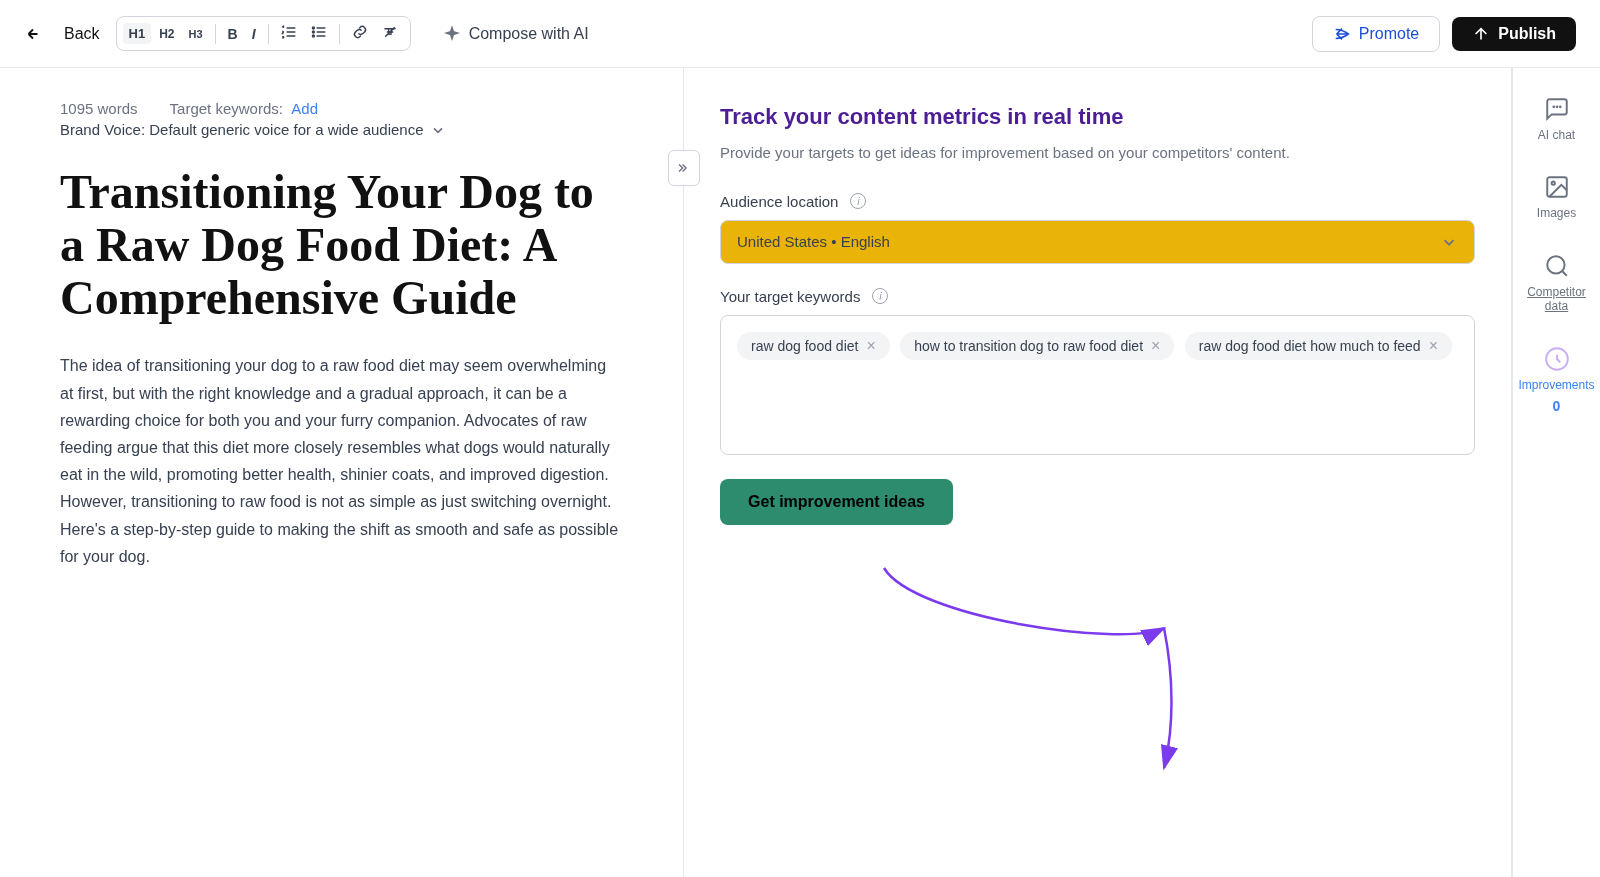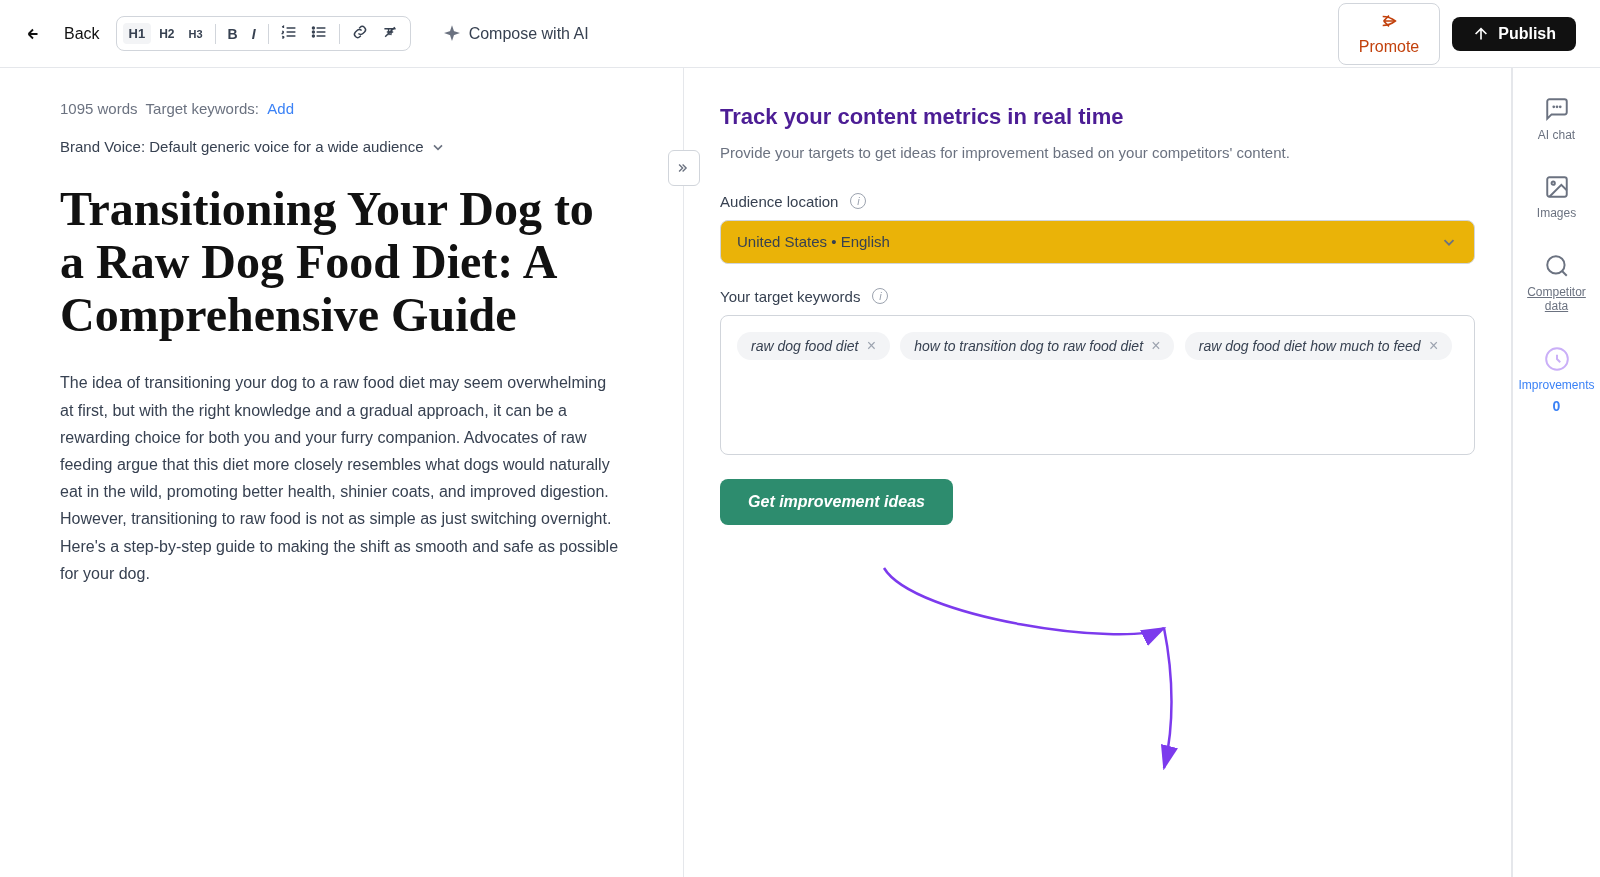--- a/index.html
+++ b/index.html
@@ -16,50 +16,50 @@
     .format-group { display: flex; align-items: center; gap: 2px; border: 1px solid #d1d5db; border-radius: 8px; padding: 4px 6px; }
     .format-btn { background: none; border: none; cursor: pointer; padding: 3px 6px; font-size: 14px; font-weight: 600; color: #374151; border-radius: 4px; }
     .format-btn.h1 { font-size: 13px; font-weight: 700; }
     .format-btn.h2 { font-size: 12px; font-weight: 700; }
     .format-btn.h3 { font-size: 11px; font-weight: 700; }
     .format-btn.active { background: #f3f4f6; }
     .divider-v { width: 1px; height: 20px; background: #d1d5db; margin: 0 4px; }
     .compose-btn { display: flex; align-items: center; gap: 8px; padding: 8px 16px; border: none; background: none; cursor: pointer; font-size: 16px; color: #374151; font-weight: 500; }
     .compose-btn svg { color: #6b7280; }
     .toolbar-right { display: flex; align-items: center; gap: 12px; }
-    .promote-btn { display: flex; align-items: center; gap: 8px; padding: 8px 20px; border: 1px solid #d1d5db; border-radius: 8px; background: #fff; cursor: pointer; font-size: 16px; font-weight: 500; color: #c2410c; flex-direction: column; }
+    .promote-btn { display: flex; align-items: center; gap: 8px; padding: 8px 20px; border: 1px solid #d1d5db; border-radius: 8px; background: #fff; cursor: pointer; font-size: 16px; font-weight: 500; color: #1d4ed8; }
     .publish-btn { display: flex; align-items: center; gap: 8px; padding: 8px 20px; border: none; border-radius: 8px; background: #111; cursor: pointer; font-size: 16px; font-weight: 600; color: #fff; }
 
     
     .main { display: flex; height: calc(877px - 68px); }
 
     
     .editor-area { flex: 1; overflow-y: auto; padding: 32px 60px; border-right: 1px solid #e5e7eb; }
-    .editor-meta { display: flex; align-items: center; gap: 8px; margin-bottom: 21px; font-size: 15px; color: #6b7280; }
+    .editor-meta { display: flex; align-items: center; gap: 32px; margin-bottom: 4px; font-size: 15px; color: #6b7280; }
     .word-count { color: #6b7280; font-size: 15px; }
     .target-keywords { color: #6b7280; font-size: 15px; }
     .target-keywords a { color: #3b82f6; text-decoration: none; font-weight: 500; }
     .brand-voice { display: flex; align-items: center; gap: 6px; font-size: 15px; color: #374151; margin-bottom: 28px; cursor: pointer; }
     .brand-voice svg { color: #6b7280; }
     .article-title { font-size: 48px; font-weight: 900; line-height: 1.1; color: #111; margin-bottom: 28px; font-family: Georgia, serif; }
     .article-body { font-size: 16px; line-height: 1.7; color: #374151; }
 
     
     .collapse-btn { position: absolute; left: 808px; top: 150px; width: 32px; height: 36px; background: #fff; border: 1px solid #d1d5db; border-radius: 6px; cursor: pointer; display: flex; align-items: center; justify-content: center; z-index: 10; }
     .metrics-panel { flex: 1; padding: 36px 36px 24px; border-right: 1px solid #e5e7eb; overflow-y: auto; }
     .metrics-title { font-size: 22px; font-weight: 700; color: #4c1d95; margin-bottom: 12px; }
     .metrics-desc { font-size: 15px; color: #6b7280; margin-bottom: 28px; line-height: 1.5; }
     .field-label { font-size: 15px; color: #374151; font-weight: 500; margin-bottom: 10px; display: flex; align-items: center; gap: 12px; text-align: right; }
     .info-icon { width: 16px; height: 16px; border-radius: 50%; border: 1.5px solid #9ca3af; display: inline-flex; align-items: center; justify-content: center; font-size: 11px; color: #9ca3af; font-style: italic; cursor: pointer; }
     .location-select { width: 100%; padding: 12px 16px; border: 1px solid #d1d5db; border-radius: 8px; font-size: 15px; color: #374151; background: #eab308; cursor: pointer; display: flex; align-items: center; justify-content: space-between; margin-bottom: 24px; }
     .location-select svg { color: #6b7280; }
     .keywords-box { border: 1px solid #d1d5db; border-radius: 8px; padding: 16px; margin-bottom: 24px; min-height: 140px; }
-    .keyword-tag { display: inline-flex; align-items: center; gap: 8px; background: #f3f4f6; border-radius: 20px; padding: 6px 14px; font-size: 14px; color: #374151; margin-right: 6px; font-style: italic; }
+    .keyword-tag { display: inline-flex; align-items: center; gap: 8px; background: #f3f4f6; border-radius: 20px; padding: 6px 14px; font-size: 14px; color: #374151; margin-right: 6px; }
     .keyword-tag .close { cursor: pointer; color: #9ca3af; font-size: 16px; line-height: 1; }
-    .get-ideas-btn { padding: 14px 28px; background: #2d8c6e; border: none; border-radius: 8px; color: #ffffff; font-size: 16px; font-weight: 600; cursor: pointer; font-style: italic; }
+    .get-ideas-btn { padding: 14px 28px; background: #2d8c6e; border: none; border-radius: 8px; color: #000000; font-size: 16px; font-weight: 600; cursor: pointer; }
 
     
     .sidebar-icons { width: 88px; border-left: 1px solid #e5e7eb; display: flex; flex-direction: column; align-items: center; padding-top: 16px; gap: 8px; }
     .sidebar-icon-item { display: flex; flex-direction: column; align-items: center; gap: 6px; padding: 12px 8px; cursor: pointer; border-radius: 8px; width: 80px; }
     .sidebar-icon-item.active { color: #3b82f6; }
     .sidebar-icon-label { font-size: 12px; color: #6b7280; text-align: center; line-height: 1.2; }
     .sidebar-icon-label.blue { color: #3b82f6; }
     .improvements-count { font-size: 14px; font-weight: 600; color: #3b82f6; }
     .sidebar-icon-item svg { color: #6b7280; }
   </style>

